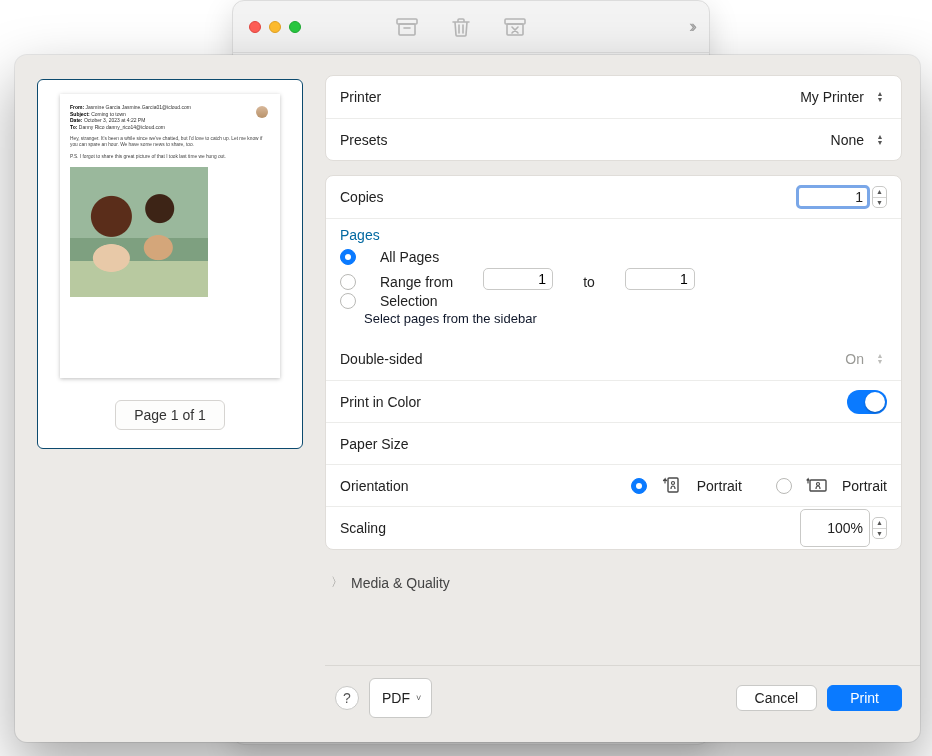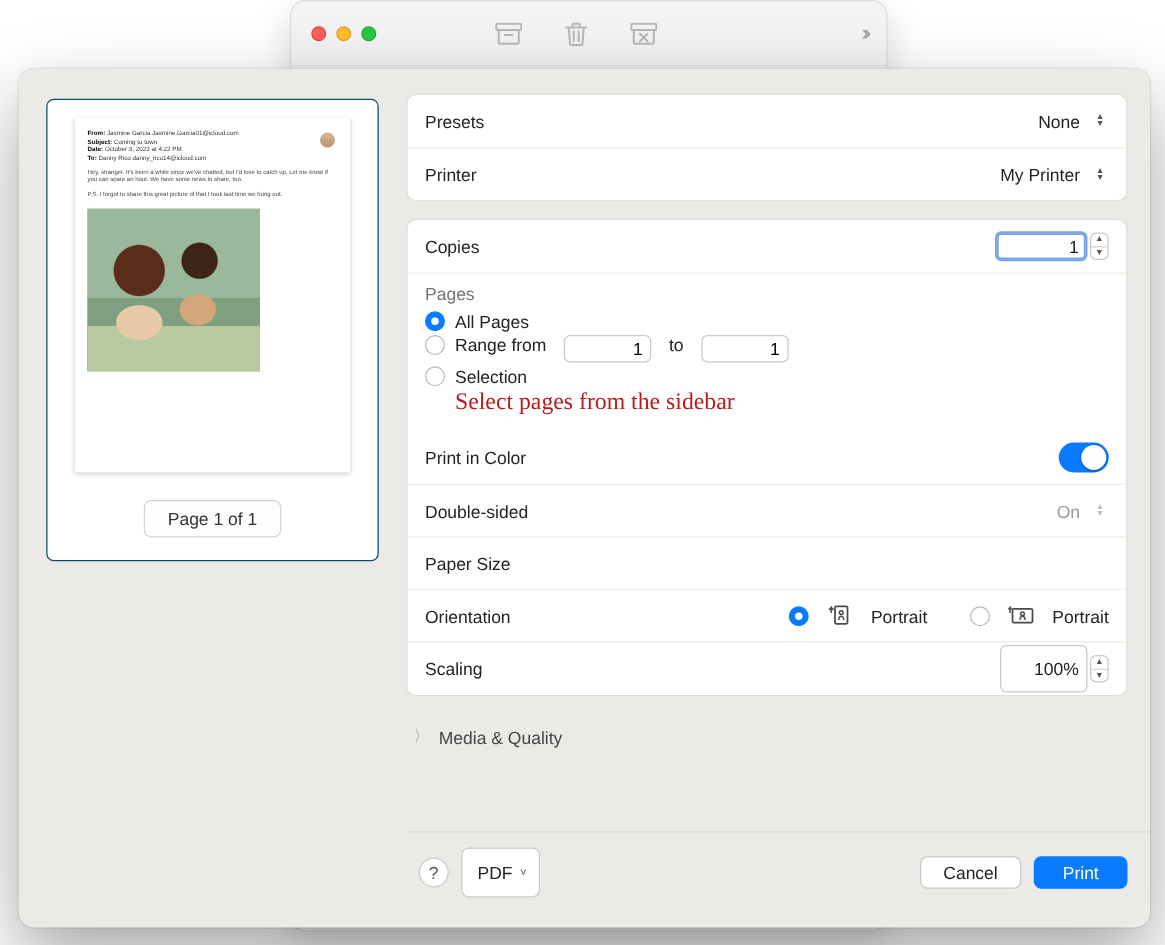--- a/index.html
+++ b/index.html
@@ -144,30 +144,30 @@
     width: 14px; height: 16px; display: inline-flex; flex-direction: column; align-items: center; justify-content: center;
     font-size: 7px; color: #555; line-height: 0.8; margin-left: 3px;
   }
   .num-input {
     width: 74px; height: 24px; border: 1px solid #c9c9c7; border-radius: 5px;
     font-size: 14px; text-align: right; padding: 18px 6px; background: #fff; color: #222;
   }
   .num-input.focused { border: 3px solid #7aa7e8; padding: 0 4px; }
 
   .pages-block { padding: 8px 14px 12px 14px; border-top: 1px solid #ececea; }
-  .pages-title { font-size: 14px; color: #737373; margin-bottom: 6px; }
-  .radio-row { display: flex; align-items: flex-start; gap: 8px; font-size: 14px; color: #222; margin: 3px 0; }
+  .pages-title { font-size: 14px; color: #0369a1; margin-bottom: 6px; }
+  .radio-row { display: flex; align-items: flex-end; gap: 24px; font-size: 14px; color: #222; margin: 3px 0; }
   .radio {
     width: 16px; height: 16px; border-radius: 50%; border: 1px solid #b9b9b6; background: #fff;
     display: inline-flex; align-items:center; justify-content:center; flex-shrink:0;
   }
   .radio.checked { border-color: #0a7aff; background: #0a7aff; }
   .radio.checked::after { content: ""; width: 6px; height: 6px; border-radius: 50%; background: #fff; }
   .radio-row input.inline { width: 70px; height: 22px; border: 1px solid #c9c9c7; border-radius: 5px; text-align: right; padding: 2px 6px; font-size: 14px; margin: 0 6px; }
-  .sel-hint { font-size: 19px; color: #b91c1c; margin-left: 24px; margin-top: -1px; font-family: Liberation Serif, serif; }
+  .sel-hint { font-size: 13px; color: #0f172a; margin-left: 24px; margin-top: -1px; }
 
   .toggle {
     width: 40px; height: 24px; border-radius: 12px; background: #0a7aff; position: relative;
   }
   .toggle::after { content:""; position:absolute; right:2px; top:2px; width:20px; height:20px; background:#fff; border-radius:50%; box-shadow: 0 1px 2px rgba(0,0,0,0.3); }
 
   .orientation-opts { display: flex; align-items: center; gap: 14px; }
   .ori-icon { display:inline-flex; align-items:center; justify-content:center; width:22px; height:18px; }
 
   .disclosure-row {
@@ -256,35 +256,35 @@
       </div>
       <div class="page-indicator">Page 1 of 1</div>
     </div>
   </div>
 
   <div class="settings-pane">
     <div class="settings-scroll">
 
       <div class="settings-group">
         <div class="row">
-          <span class="row-label">Presets</span>
+          <span class="row-label">Printer</span>
           <span class="row-spacer"></span>
           <span class="row-value">
-            <span>None</span>
+            <span>My Printer</span>
             <span class="popup-arrows">
                 <span>▲</span>
                 <span>▼</span>
               </span>
           </span>
         </div>
         <div class="row">
-          <span class="row-label">Printer</span>
+          <span class="row-label">Presets</span>
           <span class="row-spacer"></span>
           <span class="row-value">
-            <span>My Printer</span>
+            <span>None</span>
             <span class="popup-arrows">
                 <span>▲</span>
                 <span>▼</span>
               </span>
           </span>
         </div>
       </div>
 
       <div class="settings-group">
         <div class="row">
@@ -311,35 +311,35 @@
             <input class="inline" value="1" style="">
           </div>
           <div class="radio-row">
             <span class="radio"></span>
             <span>Selection</span>
           </div>
           <div class="sel-hint">Select pages from the sidebar</div>
         </div>
 
         <div class="row">
-          <span class="row-label">Print in Color</span>
-          <span class="row-spacer"></span>
-          <span class="toggle"></span>
-        </div>
-
-        <div class="row">
           <span class="row-label">Double-sided</span>
           <span class="row-spacer"></span>
           <span class="row-value muted">
             <span>On</span>
             <span class="popup-arrows" style="color:#bdbdba">
                 <span>▲</span>
                 <span>▼</span>
               </span>
           </span>
+        </div>
+
+        <div class="row">
+          <span class="row-label">Print in Color</span>
+          <span class="row-spacer"></span>
+          <span class="toggle"></span>
         </div>
 
         <div class="row">
           <span class="row-label">Paper Size</span>
           <span class="row-spacer"></span>
         </div>
 
         <div class="row">
           <span class="row-label">Orientation</span>
           <span class="row-spacer"></span>

